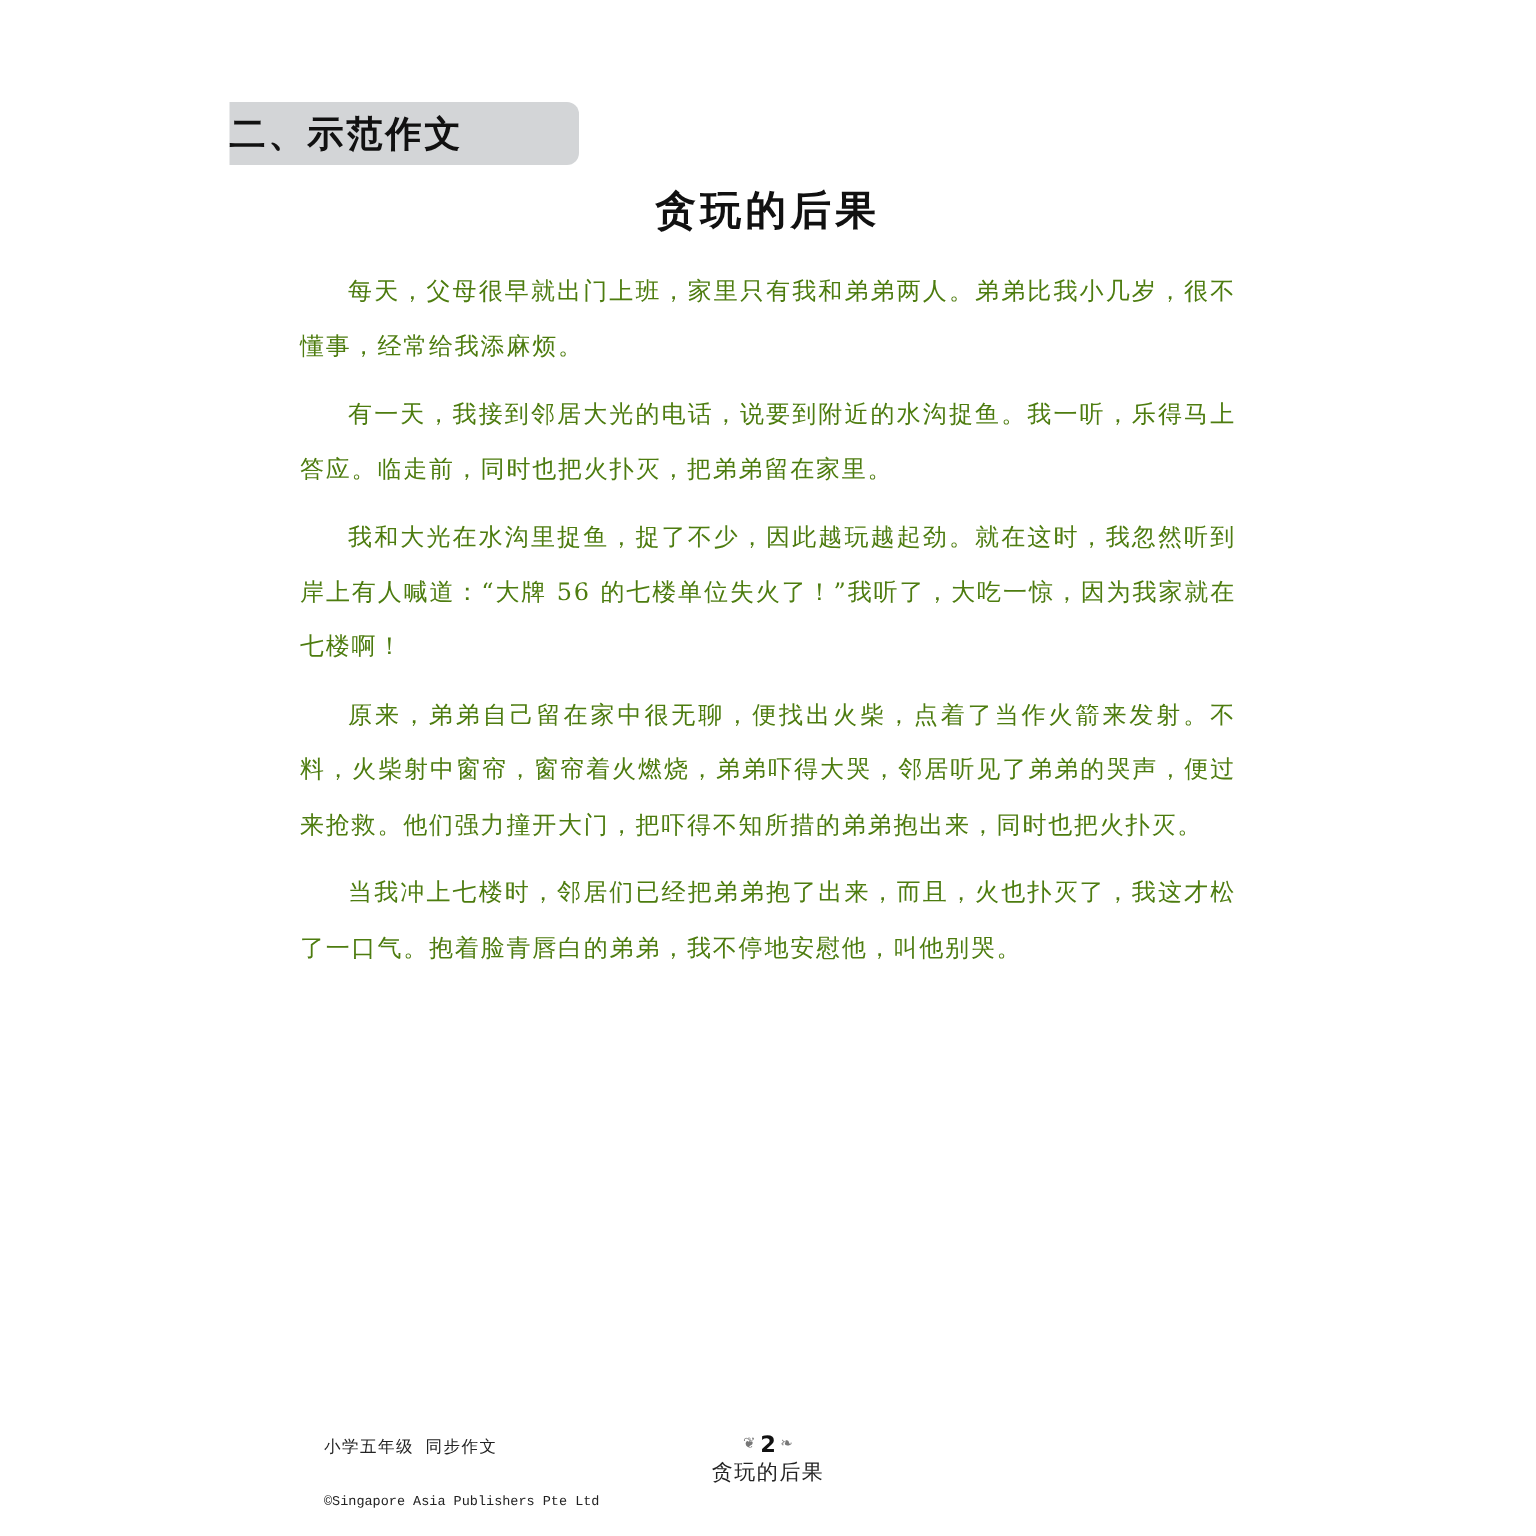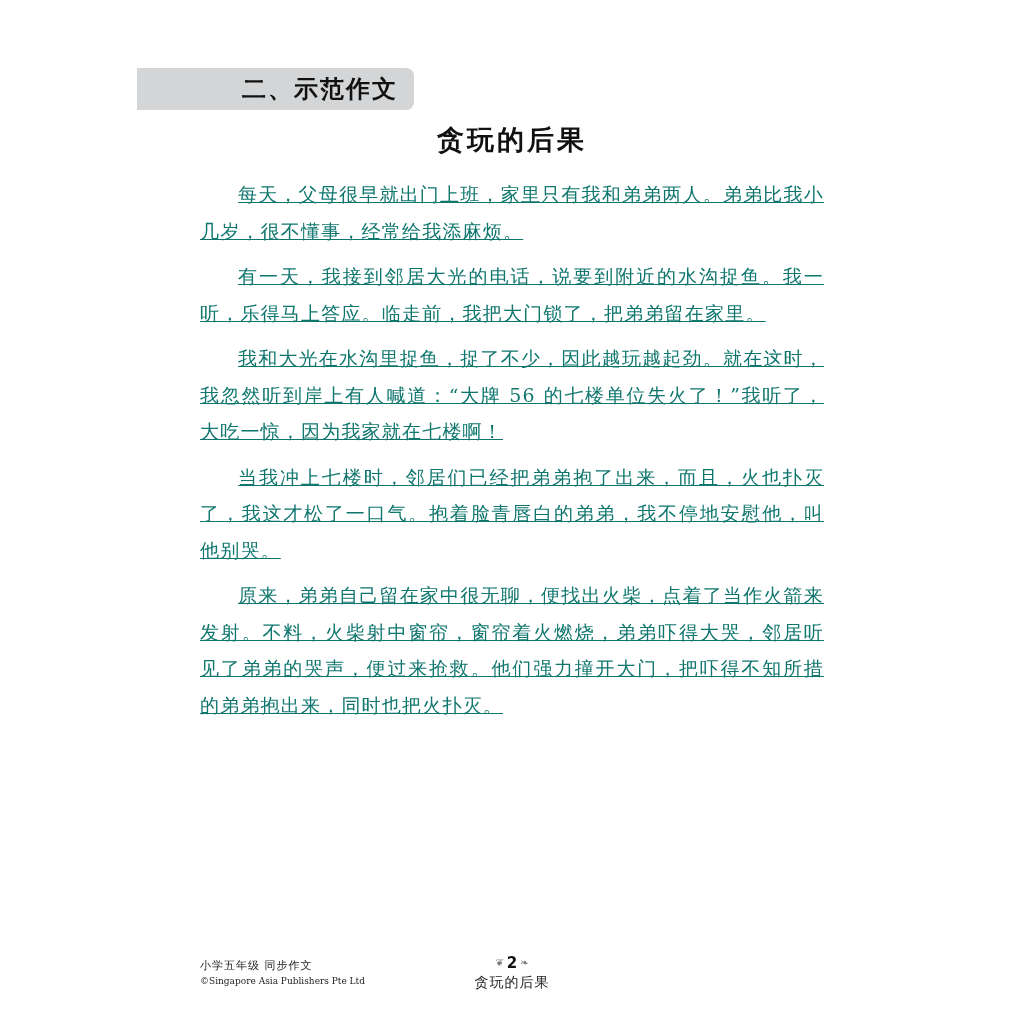--- a/index.html
+++ b/index.html
@@ -10,30 +10,29 @@
     body {
       width: 1024px;
       height: 1024px;
       position: relative;
       overflow: hidden;
       font-family: "DejaVu Serif", "Liberation Serif", serif;
       color: #1a1a1a;
     }
     .section-bar {
       position: absolute;
-      left: 137px;
+      left: 153px;
       top: 68px;
-      width: 277px;
+      width: 233px;
       height: 42px;
       background: #d3d5d7;
       border-radius: 0 8px 8px 0;
       box-sizing: border-box;
       display: flex;
       align-items: center;
-      justify-content: flex-end;
       padding-right: 16px;
     }
     .section-bar-label {
       font-family: "DejaVu Sans", "Liberation Sans", sans-serif;
       font-weight: bold;
       font-size: 24px;
       letter-spacing: 2px;
       color: #111;
     }
     .essay-title {
@@ -49,44 +48,44 @@
       color: #111;
     }
     .essay-body {
       position: absolute;
       left: 200px;
       top: 176px;
       width: 624px;
     }
     .paragraph {
       margin: 0 0 9px 0;
-      font-size: 19px;
+      font-size: 16px;
       line-height: 36.5px;
       text-indent: 2em;
       letter-spacing: 1.2px;
       text-align: justify;
-      color: #0f766e;
-      text-decoration: underline;
+      color: #4d7c0f;
     }
     .footer-left {
       position: absolute;
-      left: 200px;
+      left: 216px;
       top: 958px;
+      font-family: Liberation Mono, monospace;
     }
     .footer-book {
       font-size: 11px;
       line-height: 16px;
       color: #222;
       letter-spacing: 1px;
     }
     .footer-copyright {
       font-size: 9px;
       line-height: 14px;
       color: #222;
-      margin-top: 0;
+      margin-top: 20px;
     }
     .footer-center {
       position: absolute;
       left: 462px;
       top: 954px;
       width: 100px;
       text-align: center;
     }
     .page-number-row {
       display: flex;
@@ -116,24 +115,24 @@
 <body>
 
 <div class="section-bar">
   <span class="section-bar-label">二、示范作文</span>
 </div>
 
 <div class="essay-title">贪玩的后果</div>
 
 <div class="essay-body">
   <p class="paragraph">每天，父母很早就出门上班，家里只有我和弟弟两人。弟弟比我小几岁，很不懂事，经常给我添麻烦。</p>
-  <p class="paragraph">有一天，我接到邻居大光的电话，说要到附近的水沟捉鱼。我一听，乐得马上答应。临走前，我把大门锁了，把弟弟留在家里。</p>
+  <p class="paragraph">有一天，我接到邻居大光的电话，说要到附近的水沟捉鱼。我一听，乐得马上答应。临走前，同时也把火扑灭，把弟弟留在家里。</p>
   <p class="paragraph">我和大光在水沟里捉鱼，捉了不少，因此越玩越起劲。就在这时，我忽然听到岸上有人喊道：“大牌 56 的七楼单位失火了！”我听了，大吃一惊，因为我家就在七楼啊！</p>
+  <p class="paragraph">原来，弟弟自己留在家中很无聊，便找出火柴，点着了当作火箭来发射。不料，火柴射中窗帘，窗帘着火燃烧，弟弟吓得大哭，邻居听见了弟弟的哭声，便过来抢救。他们强力撞开大门，把吓得不知所措的弟弟抱出来，同时也把火扑灭。</p>
   <p class="paragraph">当我冲上七楼时，邻居们已经把弟弟抱了出来，而且，火也扑灭了，我这才松了一口气。抱着脸青唇白的弟弟，我不停地安慰他，叫他别哭。</p>
-  <p class="paragraph">原来，弟弟自己留在家中很无聊，便找出火柴，点着了当作火箭来发射。不料，火柴射中窗帘，窗帘着火燃烧，弟弟吓得大哭，邻居听见了弟弟的哭声，便过来抢救。他们强力撞开大门，把吓得不知所措的弟弟抱出来，同时也把火扑灭。</p>
 </div>
 
 <div class="footer-left">
   <div class="footer-book">小学五年级 同步作文</div>
   <div class="footer-copyright">©Singapore Asia Publishers Pte Ltd</div>
 </div>
 
 <div class="footer-center">
   <div class="page-number-row">
     <span class="leaf-icon">❦</span>

